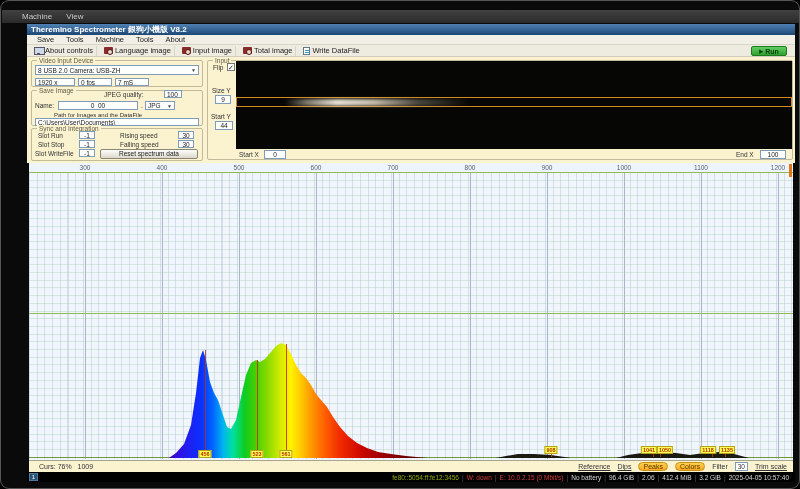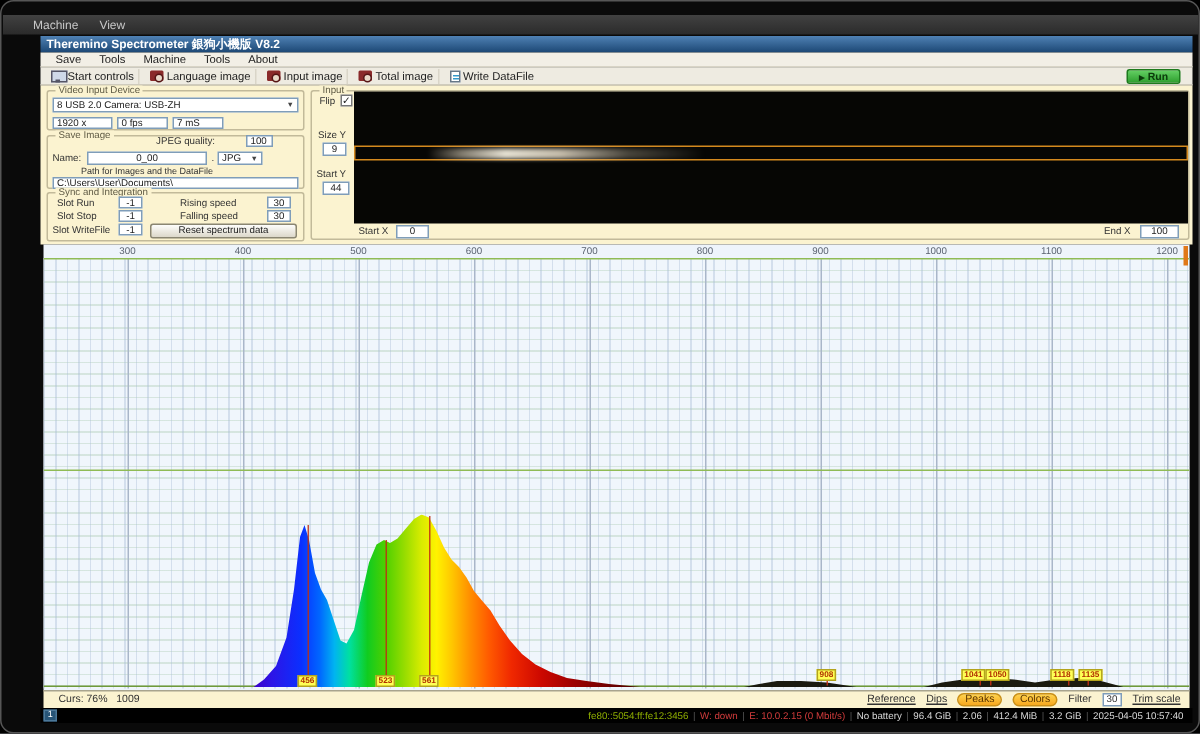--- a/index.html
+++ b/index.html
@@ -74,21 +74,21 @@
     <span>Save</span>
     <span>Tools</span>
     <span>Machine</span>
     <span>Tools</span>
     <span>About</span>
   </div>
 
   <div class="abs toolbar">
     <span class="tbtn">
       <span class="icon-mon"></span>
-      <span>Start controls</span>
+      <span>About controls</span>
     </span>
     <span class="tbtn">
       <span class="icon-cam"></span>
       <span>Language image</span>
     </span>
     <span class="tbtn">
       <span class="icon-cam"></span>
       <span>Input image</span>
     </span>
     <span class="tbtn">

